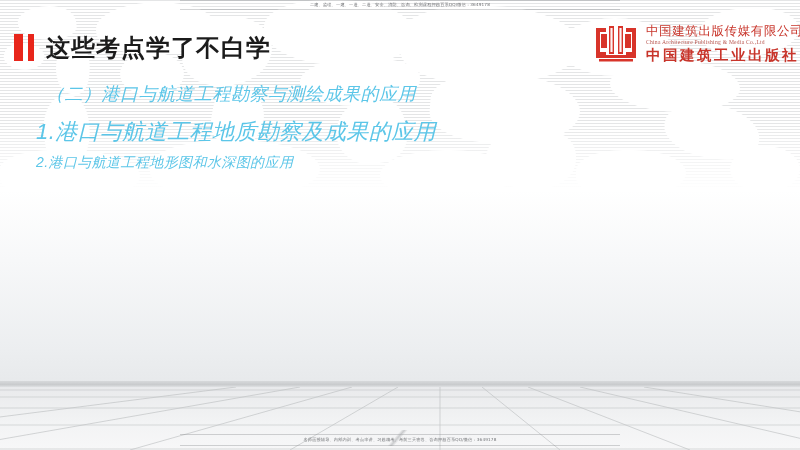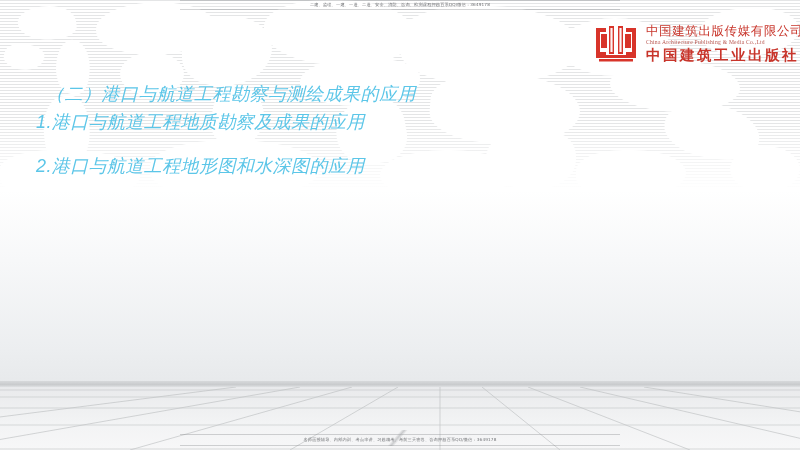--- a/index.html
+++ b/index.html
@@ -198,28 +198,28 @@
     font-style: italic;
   }
   .line-head {
     position: absolute;
     left: 46px; top: 0px;
     font-size: 18px;
     letter-spacing: 0.5px;
   }
   .line-1 {
     position: absolute;
-    left: 36px; top: 28px;
-    font-size: 18px;
+    left: 36px; top: 35px;
+    font-size: 22px;
     letter-spacing: 0.4px;
   }
   .line-2 {
     position: absolute;
     left: 36px; top: 72px;
-    font-size: 18px;
+    font-size: 14px;
     letter-spacing: 0.4px;
   }
 </style>
 </head>
 <body>
 
 <div id="slide">
 
   <div class="bg-upper">
     <div class="continent c1"></div>
@@ -275,20 +275,25 @@
 
   <div class="strip-rule top-a"></div>
   <div class="strip strip-top">二建、监理、一建、一造、二造、安全、消防、咨询、检测课程押题百系QQ/微信：3649178</div>
   <div class="strip-rule top-b"></div>
 
   <div class="strip-rule bot-a"></div>
   <div class="strip-swoosh"></div>
   <div class="strip strip-bottom">名师面授辅导、内部内训、考点串讲、习题精考、考前三天密卷、咨询押题百系QQ/微信：3649178</div>
   <div class="strip-rule bot-b"></div>
 
+  <div class="title-row">
+    <div class="tick tick-a"></div>
+    <div class="tick tick-b"></div>
+    <div class="slide-title">这些考点学了不白学</div>
+  </div>
 
   <div class="logo-block">
     <span class="logo-mark">
       <svg width="44" height="40" viewBox="0 0 44 40" aria-hidden="true">
         <g fill="#d8342a">
           <path d="M2 4 h10 v4 h-6 v20 h6 v4 h-10 z"></path>
           <path d="M42 4 h-10 v4 h6 v20 h-6 v4 h10 z"></path>
           <path d="M15 2 h5 v28 h-5 z"></path>
           <path d="M24 2 h5 v28 h-5 z"></path>
           <path d="M7 10 h6 l0 14 h-6 z"></path>

